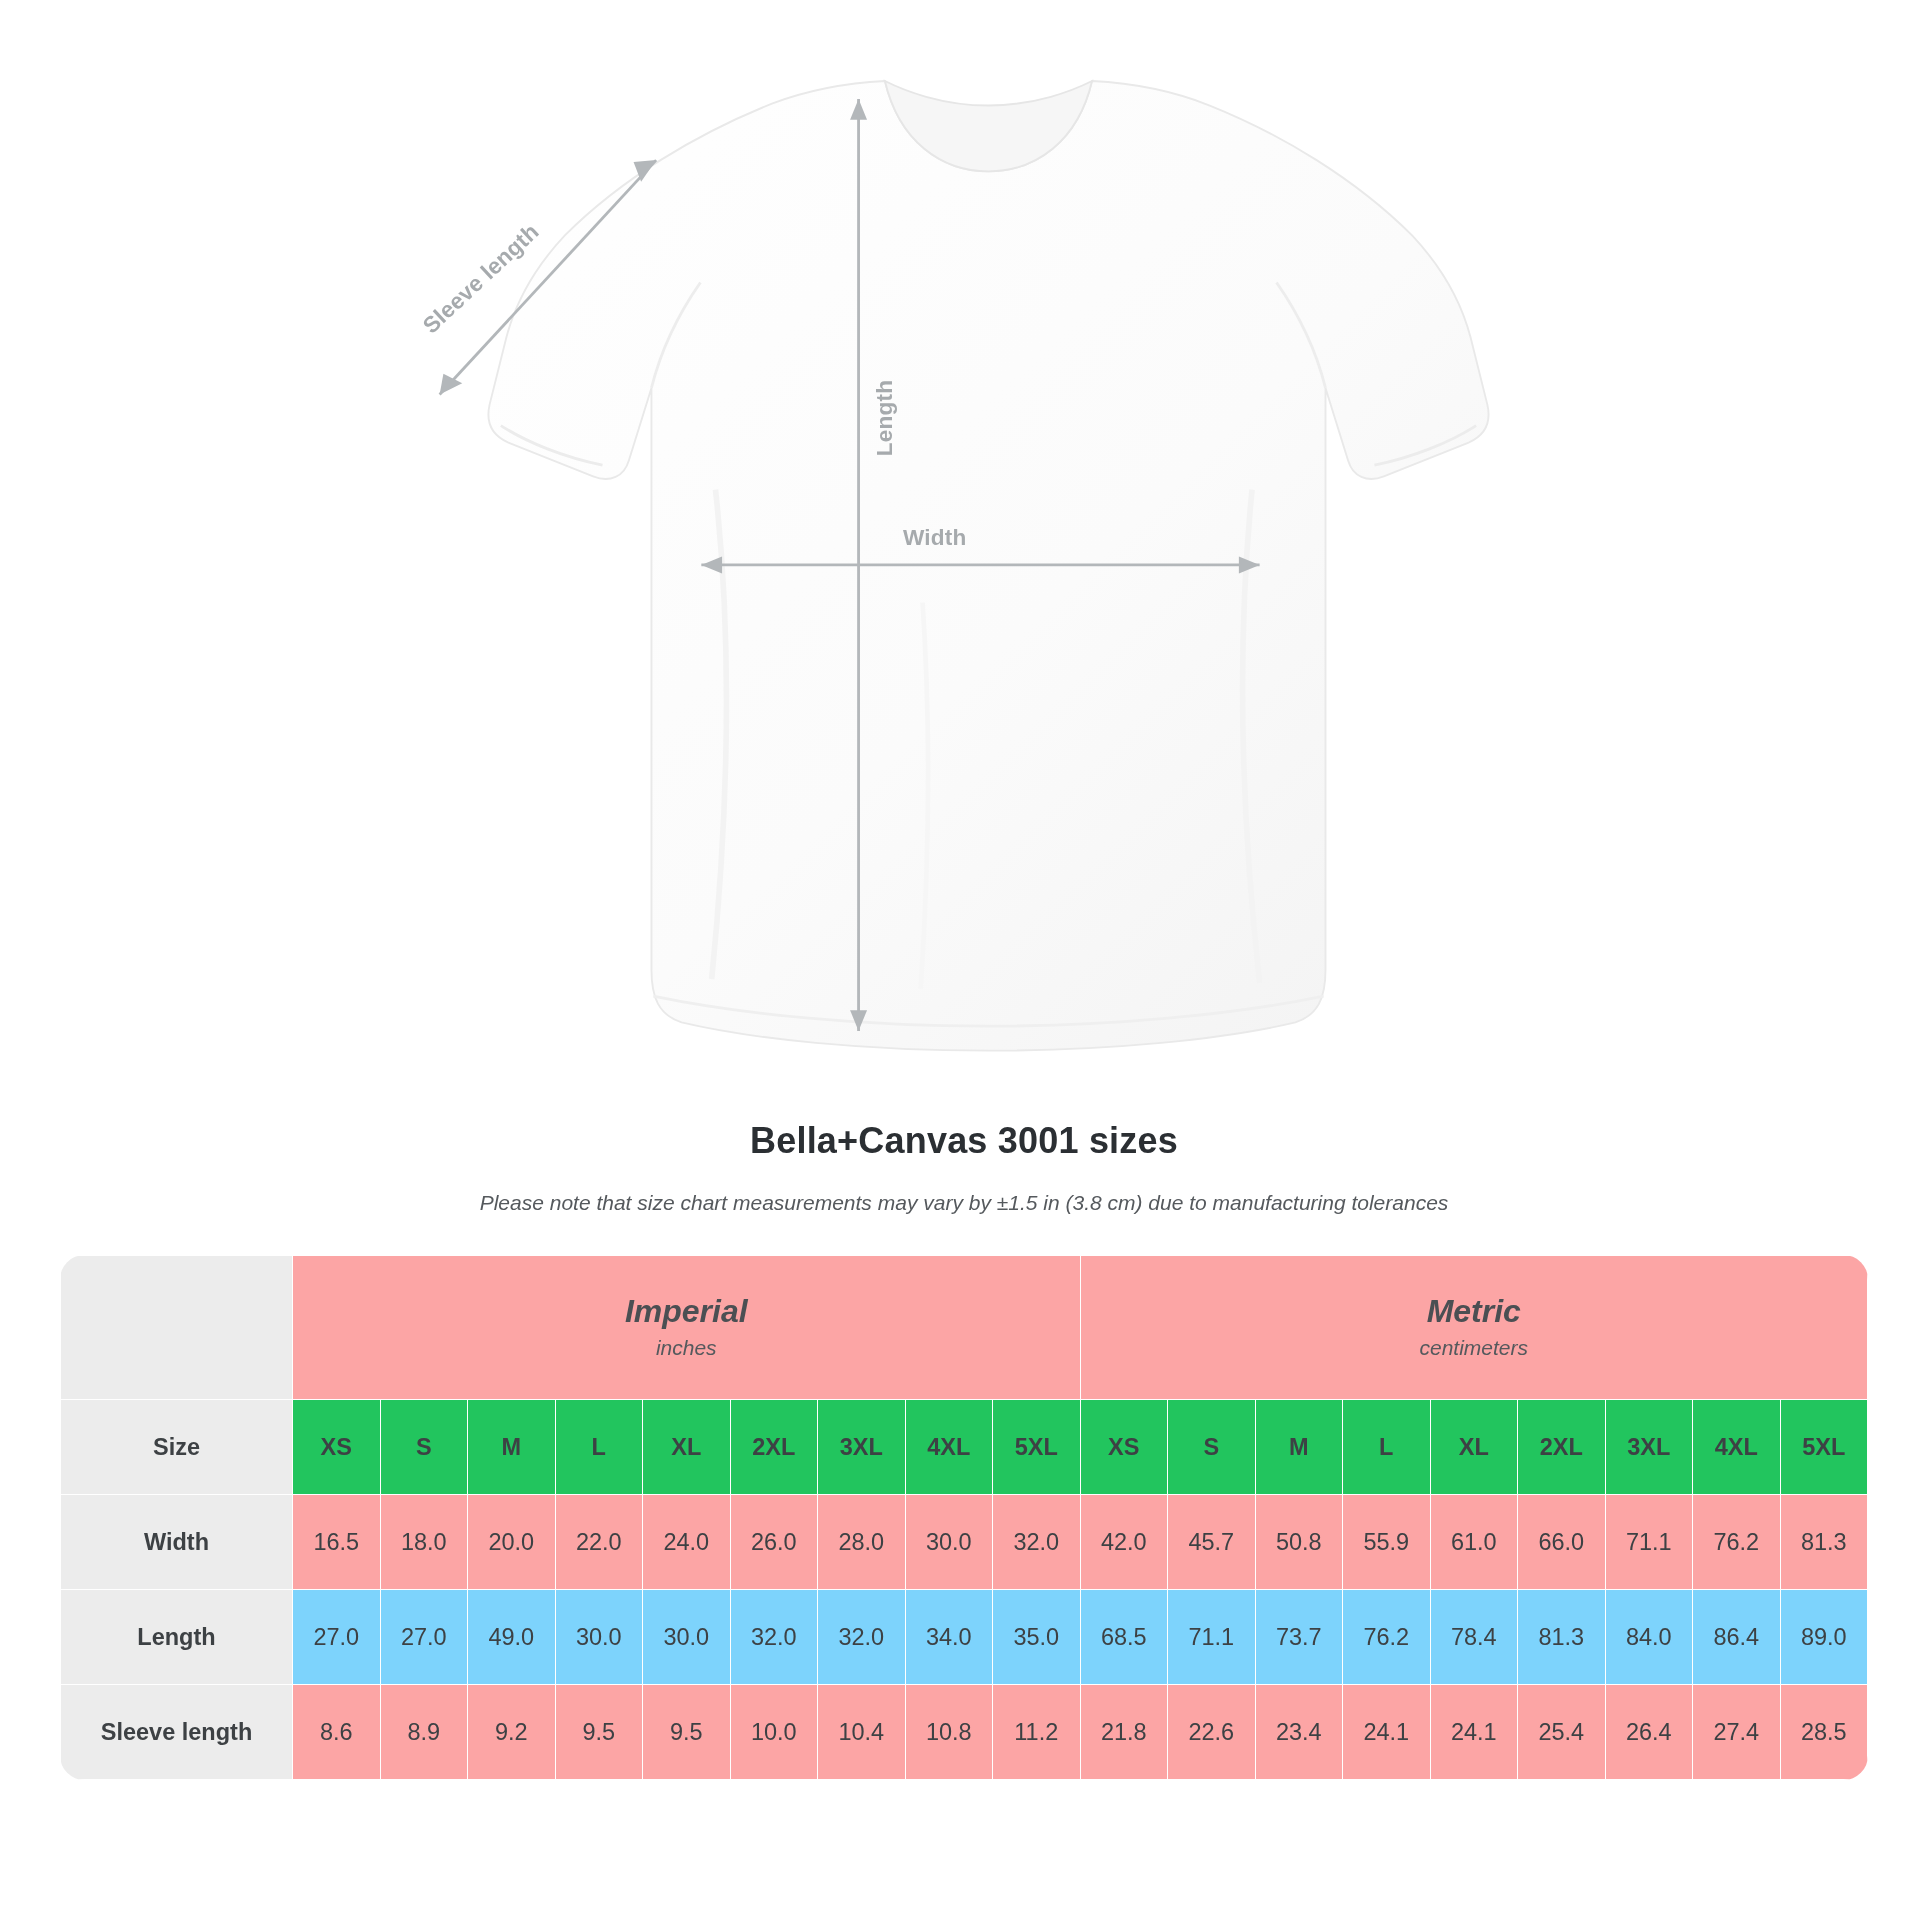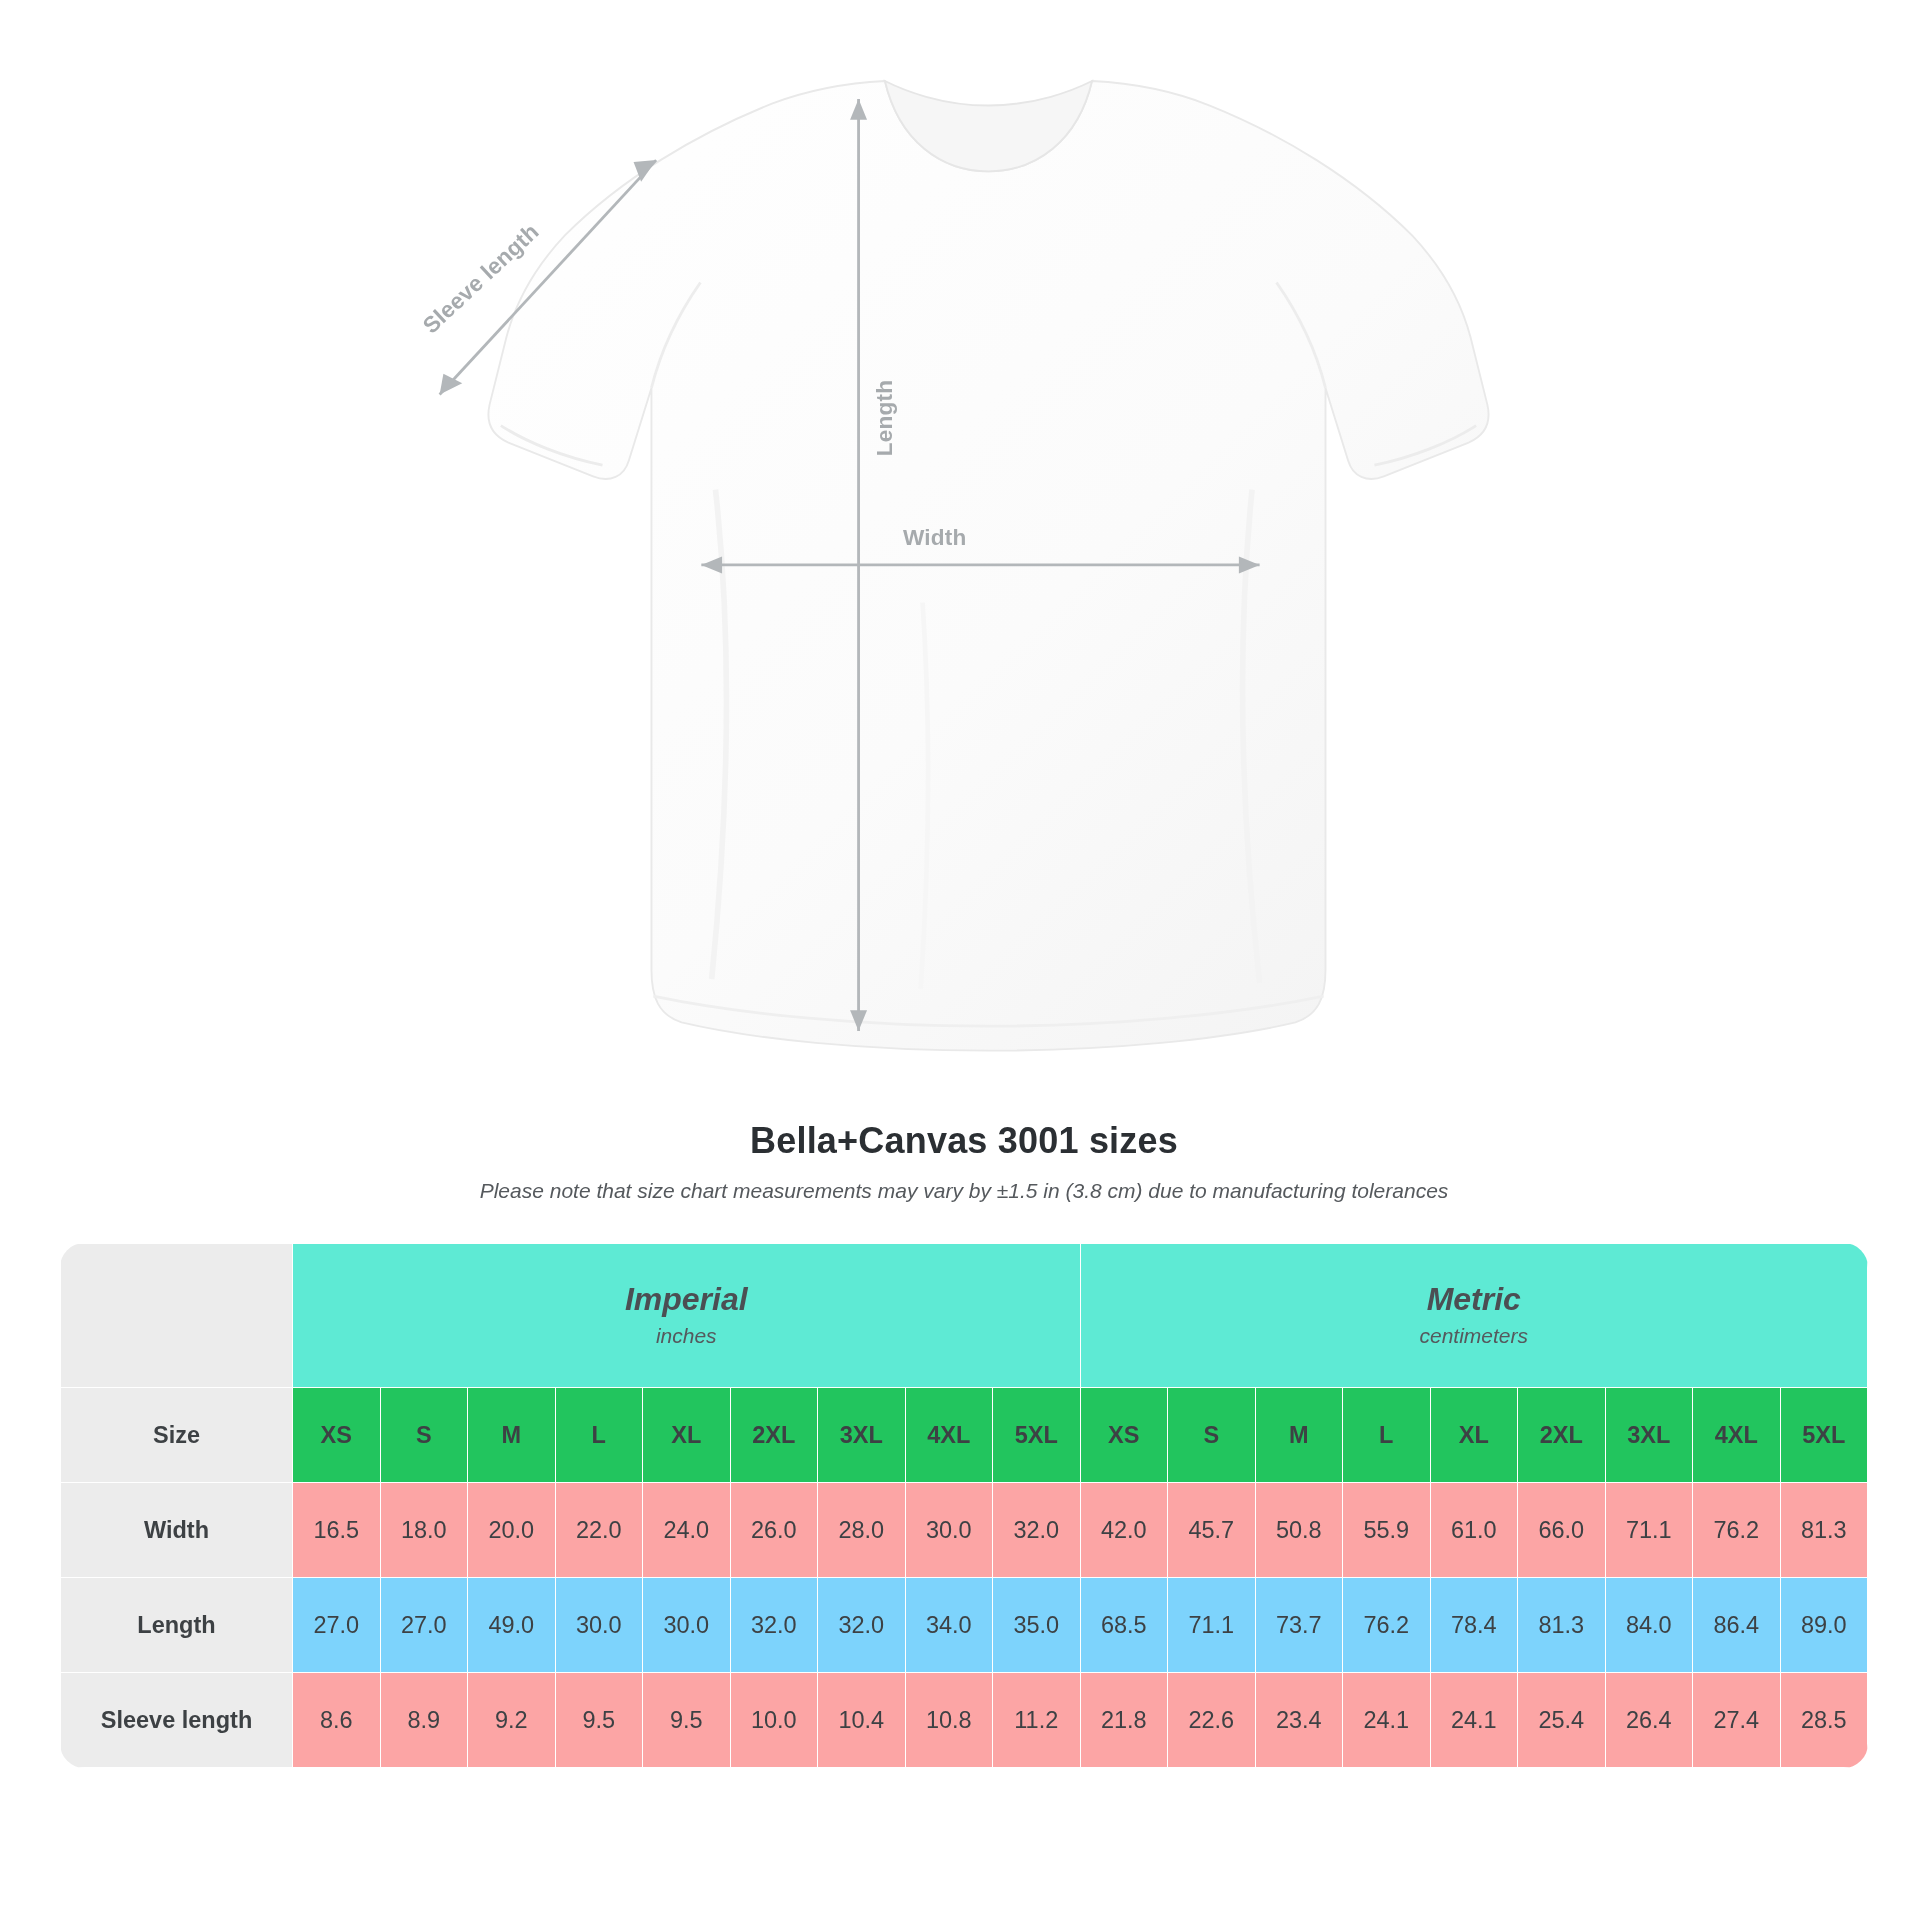--- a/index.html
+++ b/index.html
@@ -66,21 +66,21 @@
     font-size: 36px;
     font-weight: bold;
     color: #2b2f33;
     margin: 8px;
     letter-spacing: 0.2px;
   }
   .chart-note {
     font-size: 21px;
     font-style: italic;
     color: #55595d;
-    margin: 17px 0 0 0;
+    margin: 29px 0 0 0;
   }
 
   
   .table-wrap {
     margin: 40px 60px 0 60px;
     border-radius: 24.5px;
     overflow: hidden;
     background: #ffffff;
   }
   table.size-table {
@@ -89,21 +89,21 @@
     table-layout: fixed;
   }
   table.size-table td, table.size-table th {
     text-align: center;
     vertical-align: middle;
     font-size: 23.5px;
     color: #3d4144;
     border: 0.9px solid #ffffff;
   }
   .unit-row td {
-    background: #5eead4;
+    background: #fca5a5;
     height: 141px;
     border: none;
   }
   .unit-system {
     font-size: 32px;
     font-style: italic;
     font-weight: bold;
     color: #4b4f53;
     line-height: 1.25;
   }

